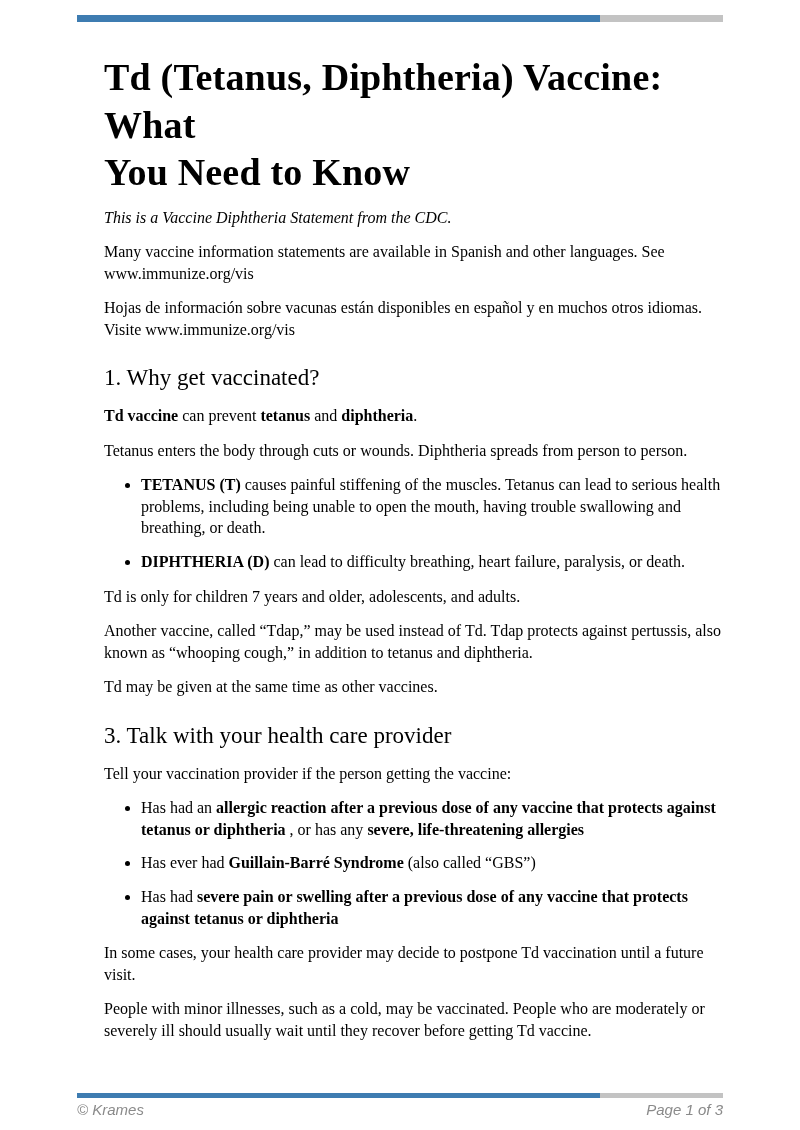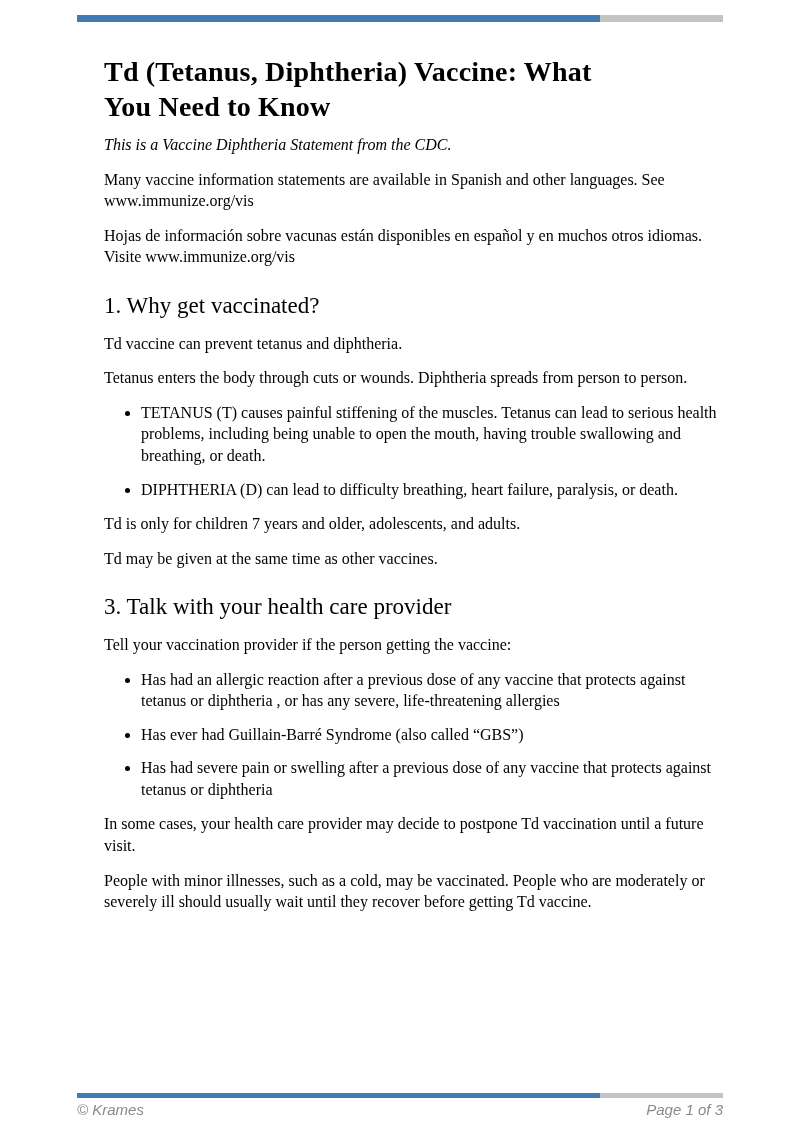--- a/index.html
+++ b/index.html
@@ -22,21 +22,21 @@
   .bar-blue { width: 81%; height: 100%; }
   .bar-gray { flex: 1; height: 100%; }
   .content {
     position: absolute;
     left: 104px;
     top: 0;
     width: 620px;
     padding-top: 54px;
   }
   h1 {
-    font-size: 28px;
+    font-size: 38px;
     line-height: 1.25;
     font-weight: bold;
     margin: 0 0 10px 0;
     letter-spacing: 0.2px;
   }
   h2 {
     font-size: 23px;
     line-height: 1.2;
     font-weight: normal;
     margin: 24px 0 13px 0;
@@ -48,21 +48,21 @@
   }
   ul {
     margin: 0 0 13px 0;
     padding-left: 37px;
   }
   li {
     font-size: 16px;
     line-height: 1.35;
     margin-bottom: 12px;
   }
-  .b { font-weight: normal; margin-top: 26px; }
+  .b { font-weight: bold; margin-top: 26px; }
   .i { font-style: italic; }
   .footer {
     position: absolute;
     left: 77px;
     width: 646px;
     bottom: 12px;
   }
   .footer-bar { display: flex; height: 5px; margin-bottom: 3px; }
   .footer-row {
     display: flex;
@@ -94,20 +94,21 @@
 
     <h2>1. Why get vaccinated?</h2>
     <p><span class="b">Td vaccine</span><span> can prevent </span><span class="b">tetanus</span><span> and </span><span class="b">diphtheria</span><span>.</span></p>
     <p><span>Tetanus enters the body through cuts or wounds. Diphtheria spreads from person to person.</span></p>
     <ul>
       <li><span class="b">TETANUS (T)</span><span> causes painful stiffening of the muscles. Tetanus can lead to serious health problems, including being unable to open the mouth, having trouble swallowing and breathing, or death.</span></li>
       <li><span class="b">DIPHTHERIA (D)</span><span> can lead to difficulty breathing, heart failure, paralysis, or death.</span></li>
     </ul>
 
     <p><span>Td is only for children 7 years and older, adolescents, and adults.</span></p>
+    <p><span>Another vaccine, called “Tdap,” may be used instead of Td. Tdap protects against pertussis, also known as “whooping cough,” in addition to tetanus and diphtheria.</span></p>
     <p><span>Td may be given at the same time as other vaccines.</span></p>
 
     <h2>3. Talk with your health care provider</h2>
     <p><span>Tell your vaccination provider if the person getting the vaccine:</span></p>
     <ul>
       <li><span>Has had an </span><span class="b">allergic reaction after a previous dose of any vaccine that protects against tetanus or diphtheria</span><span> , or has any </span><span class="b">severe, life-threatening allergies</span></li>
       <li><span>Has ever had </span><span class="b">Guillain-Barré Syndrome</span><span> (also called “GBS”)</span></li>
       <li><span>Has had </span><span class="b">severe pain or swelling after a previous dose of any vaccine that protects against tetanus or diphtheria</span></li>
     </ul>
     <p><span>In some cases, your health care provider may decide to postpone Td vaccination until a future visit.</span></p>

